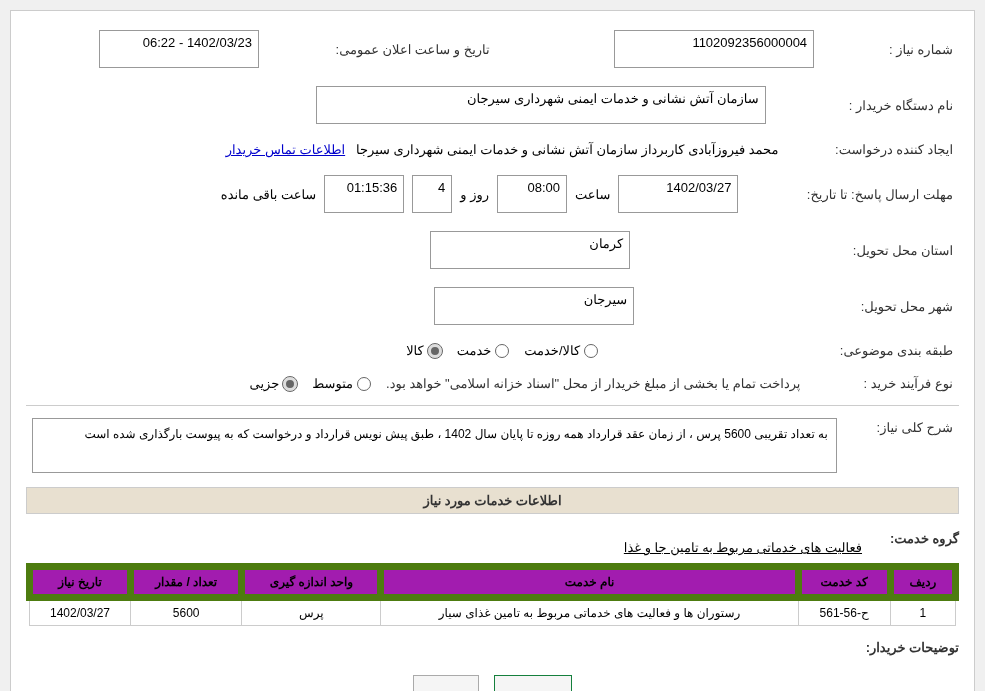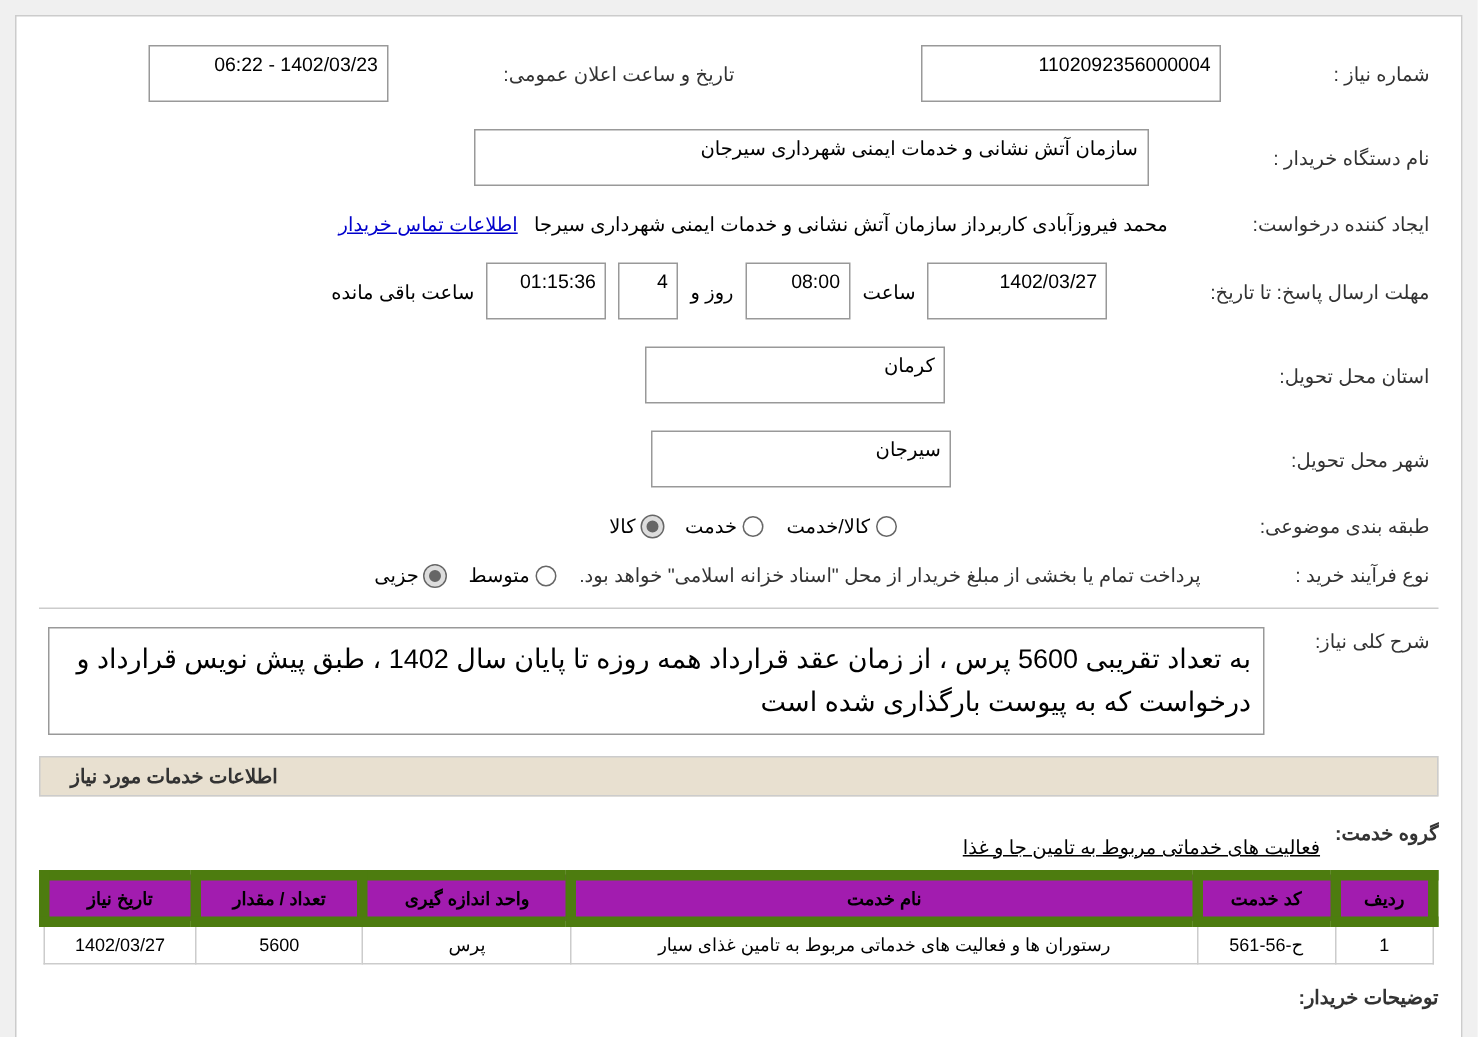--- a/index.html
+++ b/index.html
@@ -100,41 +100,41 @@
       outline: 1px solid #666;
     }
     .description-box {
       border: 1px solid #999;
       background: white;
       padding: 6px 8px;
       width: 100%;
       min-height: 55px;
       text-align: right;
       line-height: 1.6;
-      font-size: 18px;
+      font-size: 12px;
     }
     .service-info-title {
       background: #e8e0d0;
       border: 1px solid #ccc;
       padding: 5px 20px;
       font-weight: bold;
       color: #333;
       margin: 10px 0 8px 0;
-      text-align: left;
+      text-align: center;
     }
     .grouh-row {
       display: flex;
       align-items: center;
       margin-bottom: 8px;
     }
     .grouh-label {
       font-weight: bold;
       color: #333;
       white-space: nowrap;
-      margin-left: 10px;
+      margin-left: 28px;
     }
     .grouh-value {
       color: #000000;
       text-decoration: underline;
       cursor: pointer;
       margin-top: 18px;
     }
     .data-table {
       width: 100%;
       border-collapse: collapse;

